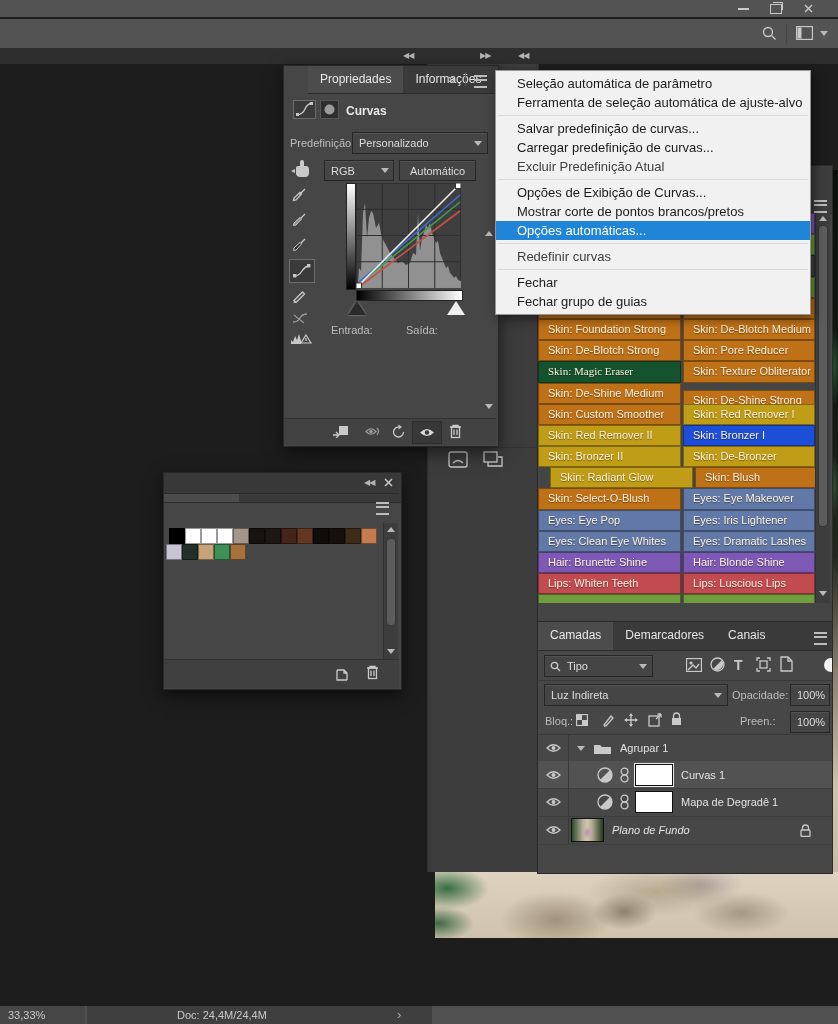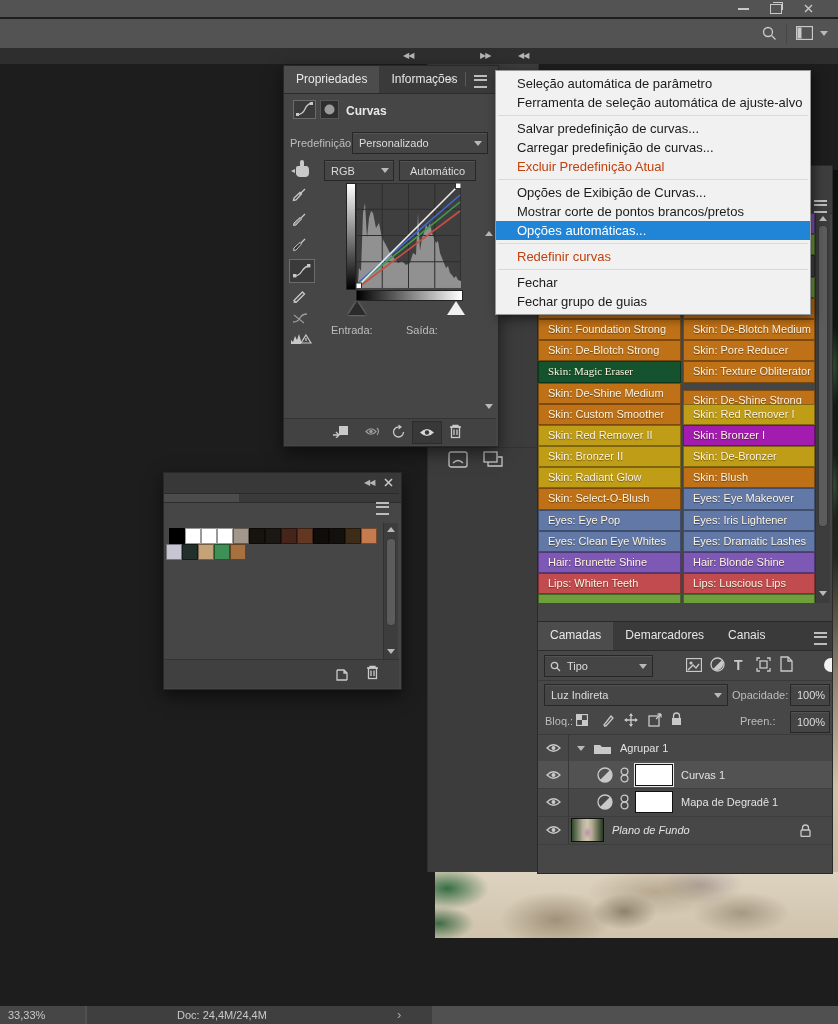--- a/index.html
+++ b/index.html
@@ -49,21 +49,21 @@
   .chev-up{width:0;height:0;border-left:4px solid transparent;border-right:4px solid transparent;border-bottom:5px solid #b9b9b9;}
   .ctrl{background:#454545;border:1px solid #272727;box-shadow:inset 0 1px 0 rgba(255,255,255,.07);
         color:#dcdcdc;display:flex;align-items:center;font-size:11px;}
   .ctrl .lbl{flex:1;padding:0 6px;white-space:nowrap;overflow:hidden;}
   .dim{color:#bdbdbd;}
 
   
   #ctxmenu{left:495px;top:70px;width:314px;background:#f1f1f1;border:1px solid #979797;
            box-shadow:3px 4px 10px rgba(0,0,0,.5);padding:3px 0;z-index:50;}
   .ctx-item{height:19px;line-height:19px;font-size:13px;color:#1b1b1b;padding-left:21px;white-space:nowrap;}
-  .ctx-item.disabled{color:#c2410c;}
+  .ctx-item.disabled{color:#404040;}
   .ctx-item.highlighted{background:#2085d6;color:#fff;}
   .ctx-sep{height:1px;background:#d9d9d9;margin:3px 2px;}
 
   
   #rightgroup{left:537px;top:165px;width:294px;height:707px;background:#454545;
               border:1px solid #2a2a2a;overflow:hidden;z-index:5;}
   #actions-rows{position:absolute;left:0;top:47px;width:331px;height:390px;overflow:hidden;}
   .action-row{display:flex;height:21.2px;box-sizing:border-box;}
   .action-button{box-sizing:border-box;height:100%;border:1px solid rgba(0,0,0,.35);
     color:#fdf3df;font-size:11px;line-height:19px;padding-left:9px;white-space:nowrap;overflow:hidden;
@@ -184,28 +184,28 @@
         <div class="action-row">
           <div class="action-button l" style="background: rgb(191, 113, 23);">Skin: De-Shine Medium</div>
           <div class="action-button r" style="background: rgb(191, 113, 23); margin-top: 7px;">Skin: De-Shine Strong</div>
         </div>
         <div class="action-row">
           <div class="action-button l" style="background: rgb(191, 113, 23);">Skin: Custom Smoother</div>
           <div class="action-button r" style="background: rgb(192, 157, 23);">Skin: Red Remover I</div>
         </div>
         <div class="action-row">
           <div class="action-button l" style="background: rgb(192, 157, 23);">Skin: Red Remover II</div>
-          <div class="action-button r" style="background: #a21caf;">Skin: Bronzer I</div>
+          <div class="action-button r" style="background: #1d4ed8;">Skin: Bronzer I</div>
         </div>
         <div class="action-row">
           <div class="action-button l" style="background: rgb(192, 157, 23);">Skin: Bronzer II</div>
           <div class="action-button r" style="background: rgb(192, 157, 23);">Skin: De-Bronzer</div>
         </div>
         <div class="action-row">
-          <div class="action-button l" style="background: rgb(192, 157, 23);">Skin: Radiant Glow</div>
+          <div class="action-button l" style="background: rgb(192, 157, 23); margin-left: 12px;">Skin: Radiant Glow</div>
           <div class="action-button r" style="background: rgb(191, 113, 23);">Skin: Blush</div>
         </div>
         <div class="action-row">
           <div class="action-button l" style="background: rgb(191, 113, 23);">Skin: Select-O-Blush</div>
           <div class="action-button r" style="background: rgb(98, 121, 168);">Eyes: Eye Makeover</div>
         </div>
         <div class="action-row">
           <div class="action-button l" style="background: rgb(98, 121, 168);">Eyes: Eye Pop</div>
           <div class="action-button r" style="background: rgb(98, 121, 168);">Eyes: Iris Lightener</div>
         </div>
@@ -377,21 +377,21 @@
         <span class="lname" style="font-style:italic;">Plano de Fundo</span>
         <svg class="abs" style="left:262px;top:8px;" width="11" height="13">
           <path d="M2.5 6 V4 a3 3 0 0 1 6 0 V6" class="icon-line"></path>
             <rect x="1" y="6" width="9" height="6.5" rx="1" class="icon-line"></rect>
         </svg>
       </div>
     </div>
   </div>
 
   <div id="props" class="abs panel">
-    <div class="tabstrip" style="height:27px;">
+    <div class="tabstrip" style="height:27px;margin-left:24px;">
       <div class="tab active">Propriedades</div>
       <div class="tab">Informações</div>
       <div class="abs" style="left:164px;top:5px;font-size:13px;color:#c4c4c4;">»</div>
       <div class="abs" style="left:181px;top:6px;width:1px;height:14px;background:#5a5a5a;"></div>
       <div class="hamburger abs" style="left:190px;top:9px;"></div>
     </div>
 
     <svg class="abs" style="left:9px;top:34px;" width="23" height="19">
       <rect x="0.5" y="0.5" width="22" height="18" fill="#3a3a3a" stroke="#6b6b6b"></rect>
       <path d="M4 15 Q10 14 12 9 Q14 4 19 3" class="icon-line"></path>

